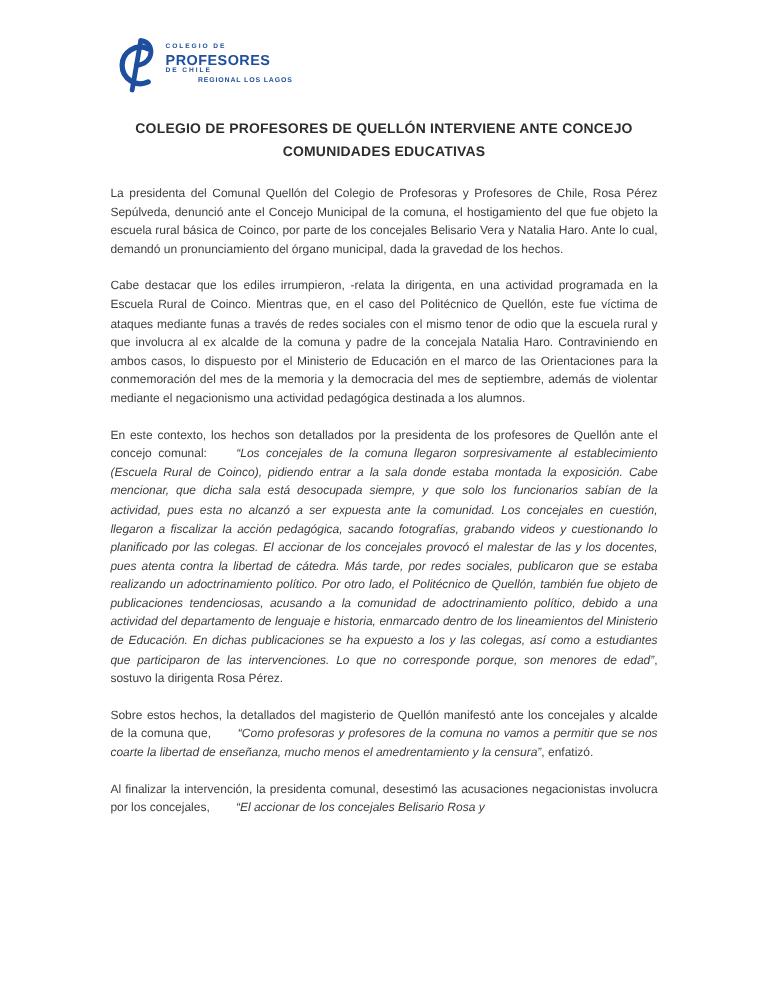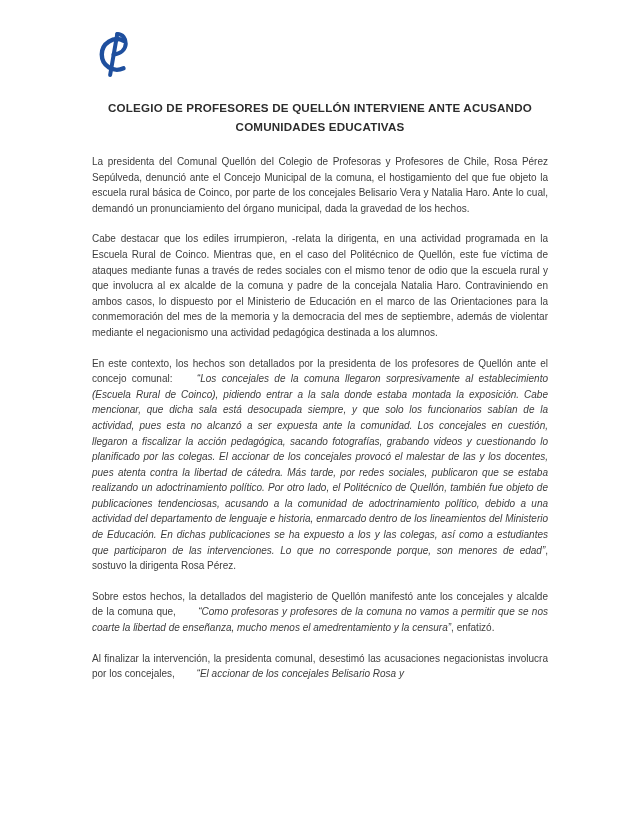--- a/index.html
+++ b/index.html
@@ -78,24 +78,30 @@
   <div class="logo">
     <span>
       <svg width="42" height="48" viewBox="0 0 44 50" fill="none">
 
         <path d="M 33 11 A 16 16 0 1 0 33 40" stroke="#1e4f9e" stroke-width="4.6" stroke-linecap="round" fill="none"></path>
 
         <path d="M 26.5 4 L 19 47" stroke="#1e4f9e" stroke-width="4.2" stroke-linecap="round" fill="none"></path>
         <path d="M 26.5 4 C 38 4 40 24 22.5 25.5" stroke="#1e4f9e" stroke-width="4.2" stroke-linecap="round" fill="none"></path>
       </svg>
     </span>
+    <div class="logo-text">
+      <span class="logo-line1">COLEGIO DE</span>
+      <span class="logo-line2">PROFESORES</span>
+      <span class="logo-line3">DE CHILE</span>
+      <span class="logo-line4">REGIONAL LOS LAGOS</span>
+    </div>
   </div>
 
   <div class="doc-title">
-    <div class="title-line">COLEGIO DE PROFESORES DE QUELLÓN INTERVIENE ANTE ACUSANDO</div>
+    <div class="title-line">COLEGIO DE PROFESORES DE QUELLÓN INTERVIENE ANTE CONCEJO</div>
     <div class="title-line">COMUNIDADES EDUCATIVAS</div>
   </div>
 
   <div class="doc-body">
 
   <p class="para"><span>La presidenta del Comunal Quellón del Colegio de Profesoras y Profesores de Chile, Rosa Pérez Sepúlveda, denunció ante el Concejo Municipal de la comuna, el hostigamiento del que fue objeto la escuela rural básica de Coinco, por parte de los concejales Belisario Vera y Natalia Haro. Ante lo cual, demandó un pronunciamiento del órgano municipal, dada la gravedad de los hechos.</span></p>
       <p class="para"><span>Cabe destacar que los ediles irrumpieron, -relata la dirigenta, en una actividad programada en la Escuela Rural de Coinco. Mientras que, en el caso del Politécnico de Quellón, este fue víctima de ataques mediante funas a través de redes sociales con el mismo tenor de odio que la escuela rural y que involucra al ex alcalde de la comuna y padre de la concejala Natalia Haro. Contraviniendo en ambos casos, lo dispuesto por el Ministerio de Educación en el marco de las Orientaciones para la conmemoración del mes de la memoria y la democracia del mes de septiembre, además de violentar mediante el negacionismo una actividad pedagógica destinada a los alumnos.</span></p>
       <p class="para"><span>En este contexto, los hechos son detallados por la presidenta de los profesores de Quellón ante el concejo comunal: </span><span class="italic">“Los concejales de la comuna llegaron sorpresivamente al establecimiento (Escuela Rural de Coinco), pidiendo entrar a la sala donde estaba montada la exposición. Cabe mencionar, que dicha sala está desocupada siempre, y que solo los funcionarios sabían de la actividad, pues esta no alcanzó a ser expuesta ante la comunidad. Los concejales en cuestión, llegaron a fiscalizar la acción pedagógica, sacando fotografías, grabando videos y cuestionando lo planificado por las colegas. El accionar de los concejales provocó el malestar de las y los docentes, pues atenta contra la libertad de cátedra. Más tarde, por redes sociales, publicaron que se estaba realizando un adoctrinamiento político. Por otro lado, el Politécnico de Quellón, también fue objeto de publicaciones tendenciosas, acusando a la comunidad de adoctrinamiento político, debido a una actividad del departamento de lenguaje e historia, enmarcado dentro de los lineamientos del Ministerio de Educación. En dichas publicaciones se ha expuesto a los y las colegas, así como a estudiantes que participaron de las intervenciones. Lo que no corresponde porque, son menores de edad”</span><span>, sostuvo la dirigenta Rosa Pérez.</span></p>
       <p class="para"><span>Sobre estos hechos, la detallados del magisterio de Quellón manifestó ante los concejales y alcalde de la comuna que, </span><span class="italic">“Como profesoras y profesores de la comuna no vamos a permitir que se nos coarte la libertad de enseñanza, mucho menos el amedrentamiento y la censura”</span><span>, enfatizó.</span></p>
       <p class="para"><span>Al finalizar la intervención, la presidenta comunal, desestimó las acusaciones negacionistas involucra por los concejales, </span><span class="italic">“El accionar de los concejales Belisario Rosa y</span></p>

